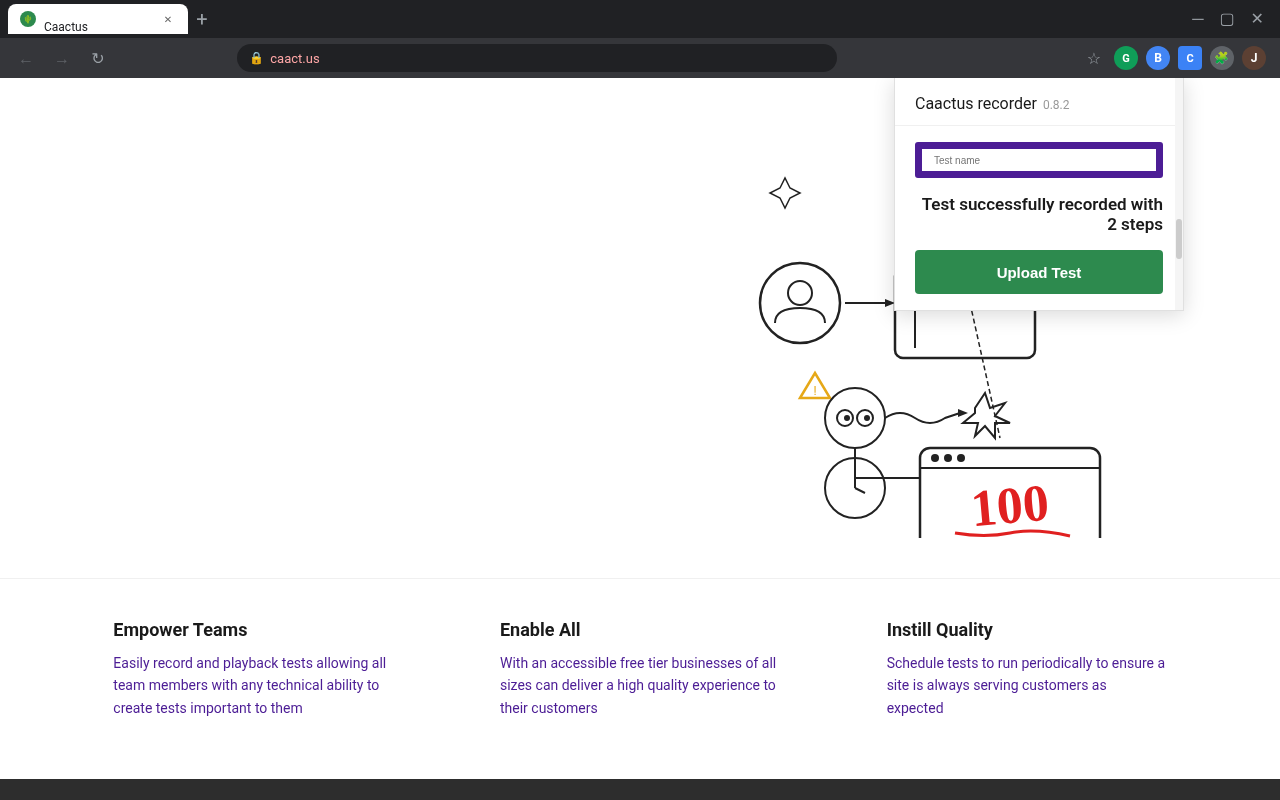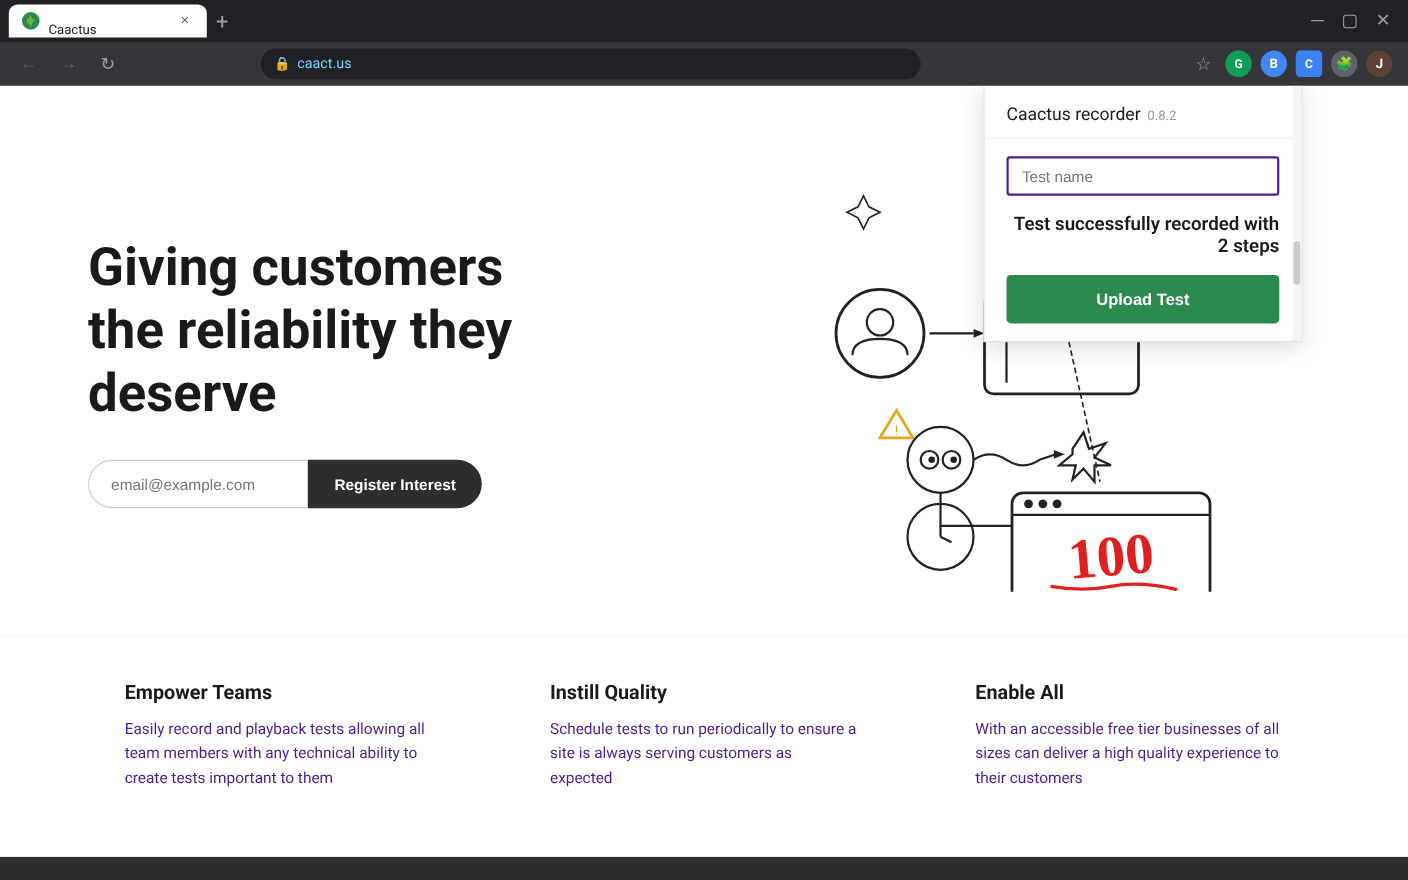--- a/index.html
+++ b/index.html
@@ -85,21 +85,21 @@
       border-radius: 20px;
       height: 28px;
       display: flex;
       align-items: center;
       padding: 0 12px;
       gap: 6px;
       max-width: 600px;
       margin: 0 auto;
     }
     .lock-icon { color: #9aa0a6; font-size: 12px; }
-    .address-text { color: #7dd3fc; font-size: 13px; }
+    .address-text { color: #fca5a5; font-size: 13px; }
     .toolbar-icons {
       display: flex; align-items: center; gap: 4px; margin-left: auto;
     }
     .toolbar-icon {
       width: 28px; height: 28px;
       border-radius: 50%;
       display: flex; align-items: center; justify-content: center;
       cursor: pointer;
       color: #9aa0a6;
       font-size: 16px;
@@ -259,24 +259,24 @@
       color: #999;
     }
     .popup-body {
       padding: 16px 20px;
       display: flex;
       flex-direction: column;
       gap: 16px;
     }
     .test-name-input {
       width: 100%;
-      border: 2px solid #4c1d95;
+      border: 7px solid #4c1d95;
       border-radius: 3px;
       padding: 0 12px;
-      font-size: 14px;
+      font-size: 10px;
       color: #999;
       outline: none;
       height: 36px;
     }
     .success-msg {
       font-size: 17px;
       font-weight: 600;
       color: #1a1a1a;
       text-align: right;
     }
@@ -359,27 +359,20 @@
       </div>
     </div>
   </div>
 </div>
 
 <div class="page-content">
 
   <div class="site-main">
 
     <div class="hero">
-      <div class="hero-left">
-        <h1 class="hero-title">Giving customers the reliability they deserve</h1>
-        <div class="hero-cta">
-          <input class="email-input" type="email" placeholder="email@example.com" style="">
-          <button class="register-btn">Register Interest</button>
-        </div>
-      </div>
 
       <div class="hero-right">
 
         <svg class="illustration" viewBox="0 0 500 400" xmlns="http://www.w3.org/2000/svg">
 
           <path d="M80 50 L85 40 L90 50 L100 55 L90 60 L85 70 L80 60 L70 55 Z" fill="none" stroke="#222" stroke-width="1.5"></path>
 
           <circle cx="100" cy="165" r="40" fill="none" stroke="#222" stroke-width="2.5"></circle>
 
           <circle cx="100" cy="155" r="12" fill="none" stroke="#222" stroke-width="2"></circle>
@@ -430,26 +423,26 @@
         </svg>
       </div>
     </div>
 
     <div class="features">
       <div class="feature-item">
         <div class="feature-title">Empower Teams</div>
         <div class="feature-desc">Easily record and playback tests allowing all team members with any technical ability to create tests important to them</div>
       </div>
       <div class="feature-item">
+        <div class="feature-title">Enable All</div>
+        <div class="feature-desc">With an accessible free tier businesses of all sizes can deliver a high quality experience to their customers</div>
+      </div>
+      <div class="feature-item">
         <div class="feature-title">Instill Quality</div>
         <div class="feature-desc">Schedule tests to run periodically to ensure a site is always serving customers as expected</div>
-      </div>
-      <div class="feature-item">
-        <div class="feature-title">Enable All</div>
-        <div class="feature-desc">With an accessible free tier businesses of all sizes can deliver a high quality experience to their customers</div>
       </div>
     </div>
 
     <div class="site-footer"></div>
   </div>
 
   <div class="extension-popup">
     <div class="popup-header">
       <div class="popup-title">
         <span>Caactus recorder</span>

